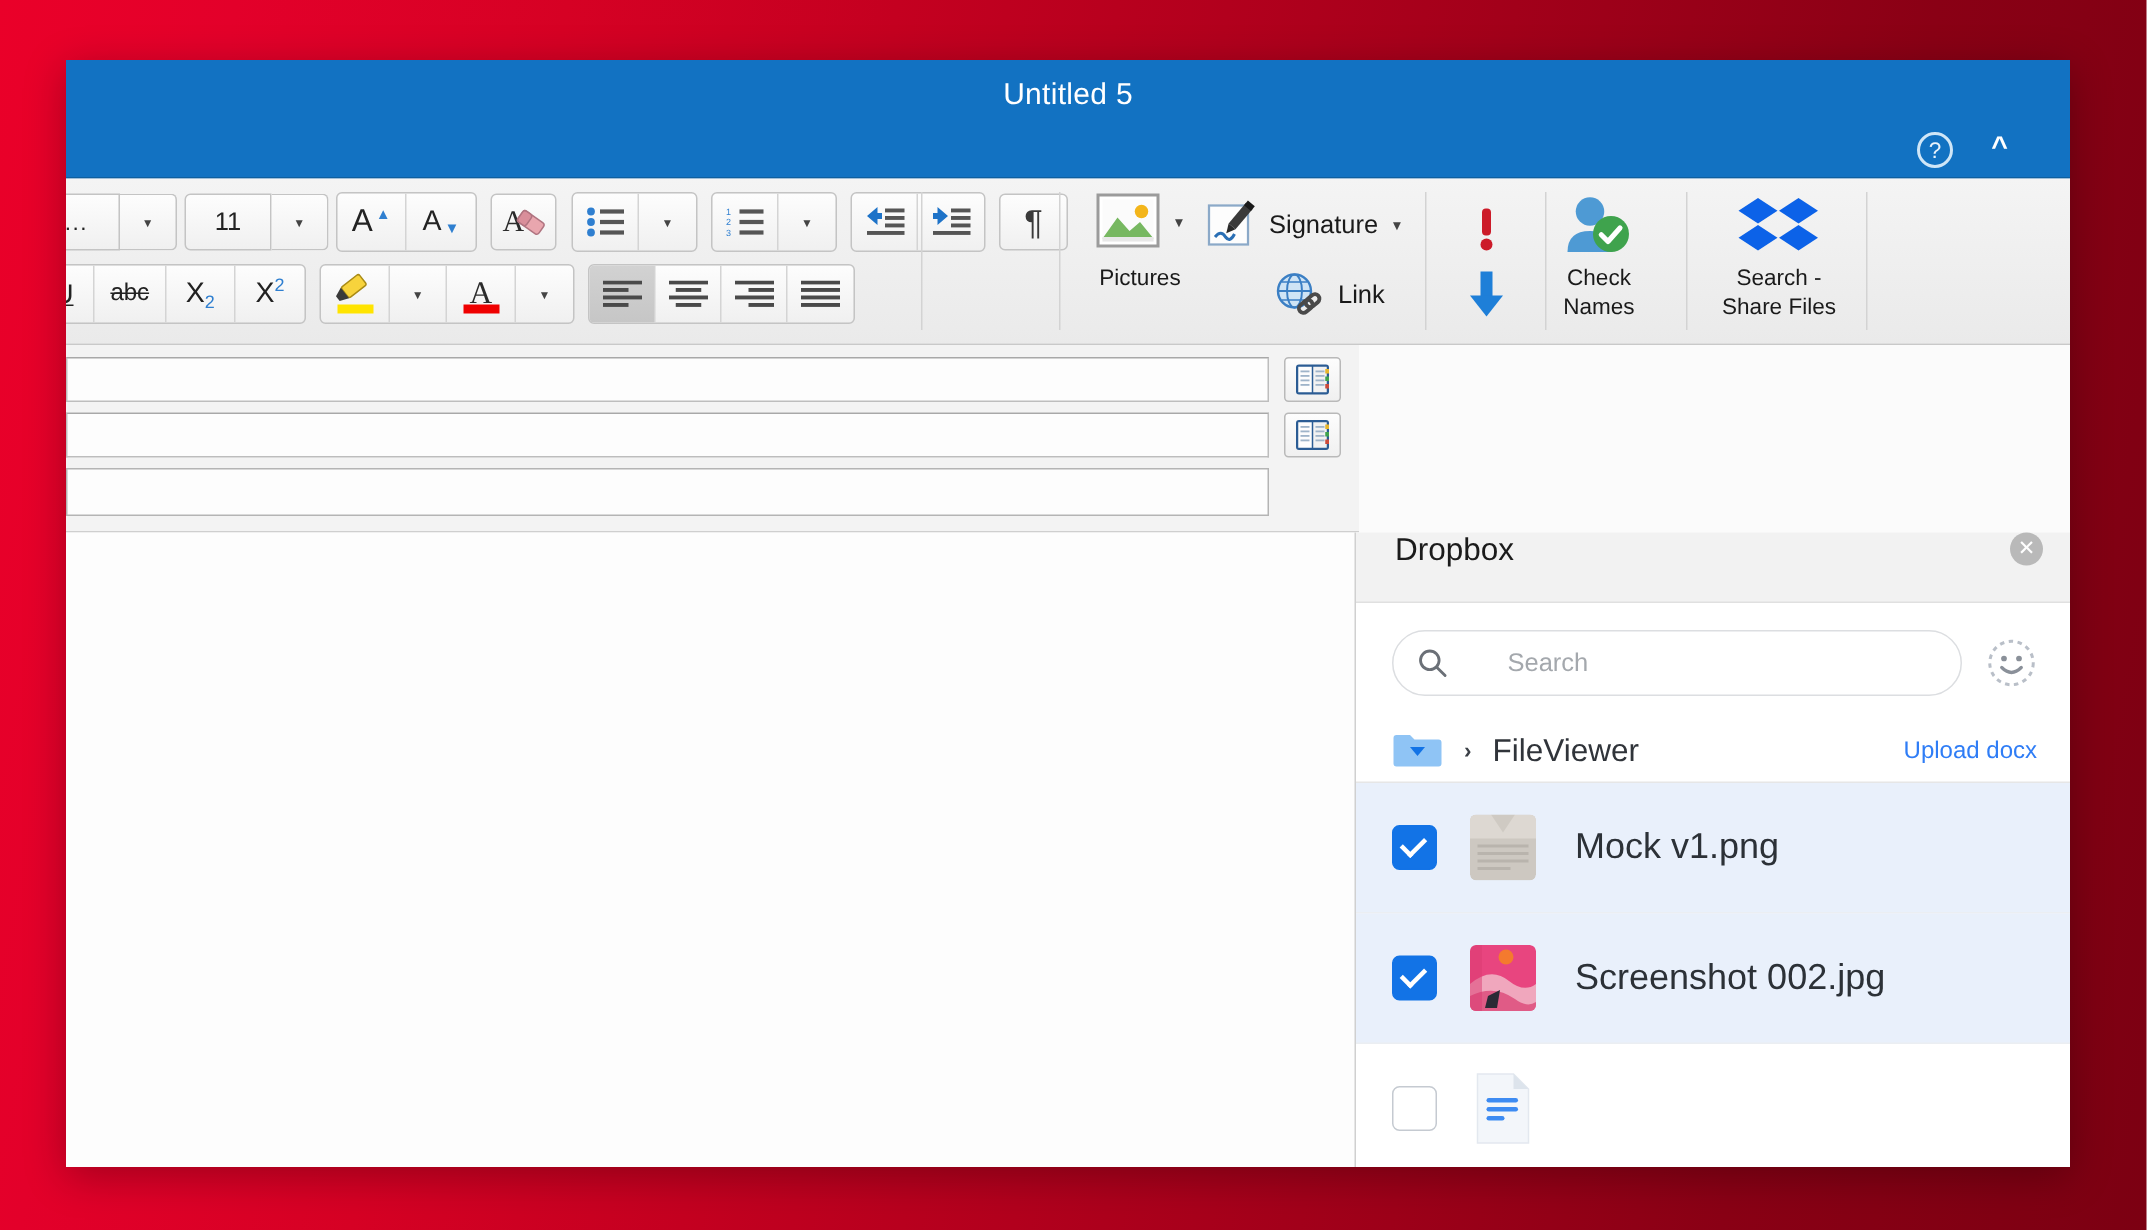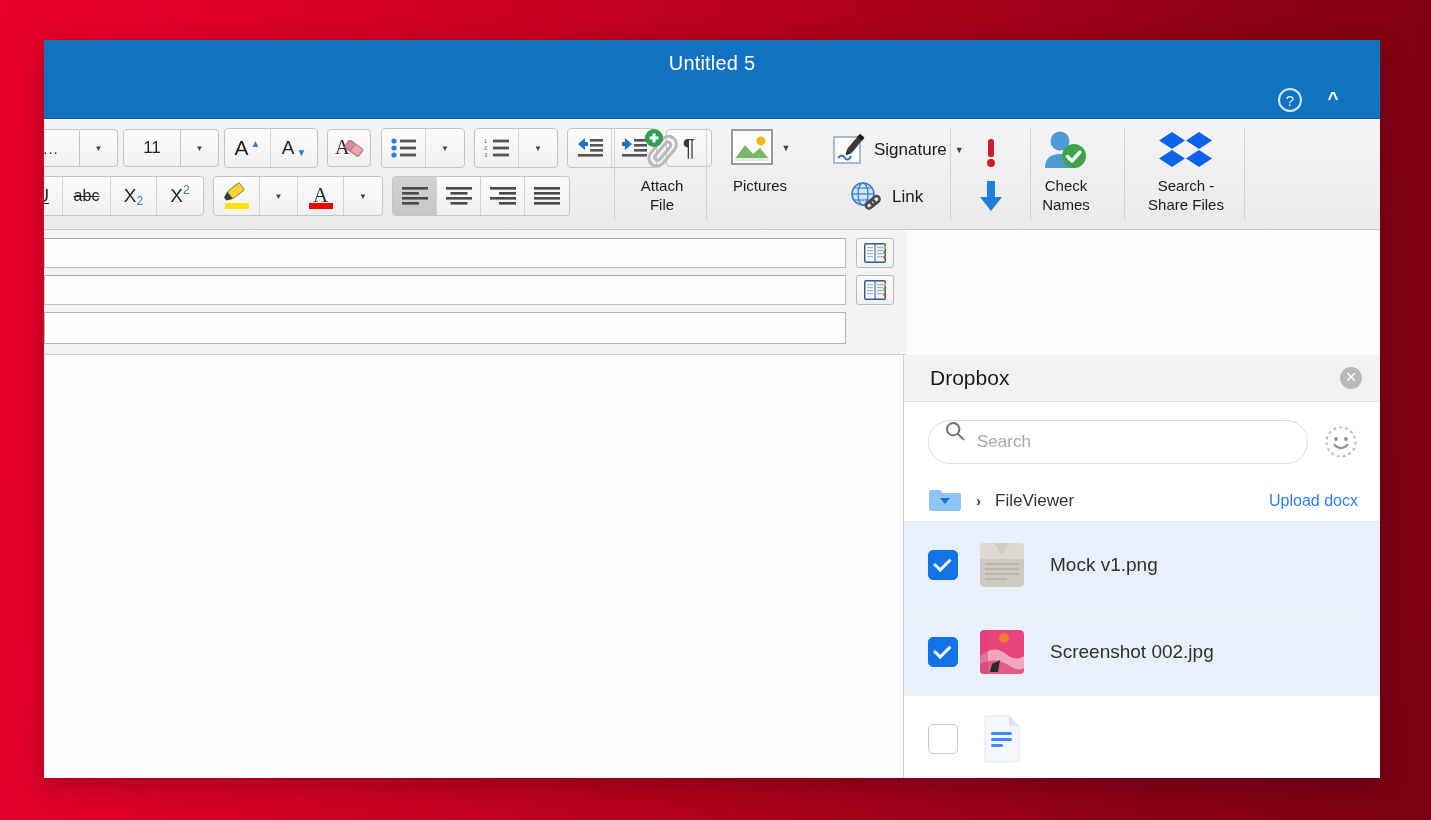--- a/index.html
+++ b/index.html
@@ -105,65 +105,65 @@
   
   #lower { display: flex; height: 456px; }
   #compose {
     flex: 1; background: #fdfdfd; border-right: 1px solid #d0d0d0;
   }
 
   
   #panel { width: 476px; background: #fff; display: flex; flex-direction: column; }
   #panel-head {
     height: 47px; background: #f2f2f2; border-bottom: 1px solid #e0e0e0;
-    display: flex; align-items: center; padding: 0 18px 0 26px;
+    display: flex; align-items: flex-start; padding: 0 18px 0 26px;
   }
   #panel-title { flex: 1; font-size: 21px; color: #1b1b1b; }
   #panel-close {
     width: 22px; height: 22px; border-radius: 50%; background: #b9b9b9;
     color: #fff; font-size: 14px; line-height: 21px; text-align: center;
   }
   #searchbar { display: flex; align-items: center; padding: 18px 22px 16px 24px; }
   #searchbox {
     flex: 1; height: 44px; border: 1px solid #dcdee1; border-radius: 22px;
-    display: flex; padding: 0 16px;
+    display: flex; align-items: center; padding: 0 16px; gap: 28px;
   }
   #search-input {
     flex: 1; border: none; outline: none; font-size: 17px; color: #2b2b2b;
     background: transparent; margin-left: 12px; font-family: "Liberation Sans", sans-serif;
   }
   #search-input::placeholder { color: #a4a8ad; }
   #smiley { width: 34px; height: 34px; margin-left: 16px; }
 
   #breadcrumb {
     display: flex; align-items: center; height: 42px;
     padding: 0 22px 0 24px; border-bottom: 1px solid #e6e6e6;
   }
-  #bc-name { font-size: 17px; color: #30343a; margin-left: 14px; flex: 1; }
+  #bc-name { font-size: 21px; color: #30343a; margin-left: 14px; flex: 1; }
   #bc-chevron { font-size: 15px; color: #3b4047; font-weight: bold; margin-left: 14px; }
   #upload-link { font-size: 16px; color: #2f7df6; }
 
   .filerow {
     height: 87px; display: flex; align-items: center;
     padding: 0 24px; border-bottom: 1px solid #ebeef2; background: #fff;
   }
   .filerow.sel { background: #e9f0fb; }
   .cbox {
     width: 30px; height: 30px; border-radius: 5px;
     border: 1px solid #c5cad1; background: #fff; flex: none;
     display: flex; align-items: center; justify-content: center;
   }
   .cbox.on { background: #1273e6; border-color: #1273e6; }
   .cbox.on::after {
     content: ""; width: 13px; height: 7px;
     border-left: 3px solid #fff; border-bottom: 3px solid #fff;
     transform: rotate(-45deg) translate(1px,-2px);
   }
   .thumb { width: 44px; height: 44px; margin-left: 22px; border-radius: 4px; flex: none; overflow: hidden; }
-  .fname { margin-left: 26px; font-size: 19px; color: #2c3137; }
+  .fname { margin-left: 26px; font-size: 24px; color: #2c3137; }
 
   
   .docicon { width: 40px; height: 48px; margin-left: 24px; flex: none; }
 </style>
 </head>
 <body>
 
 <div id="window">
 
   <div id="titlebar">
@@ -351,49 +351,36 @@
       </div>
     </div>
 
     <div class="vsep" style="left:570px;"></div>
     <div class="vsep" style="left:662px;"></div>
     <div class="vsep" style="left:906px;"></div>
     <div class="vsep" style="left:986px;"></div>
     <div class="vsep" style="left:1080px;"></div>
     <div class="vsep" style="left:1200px;"></div>
 
-    <div class="bigbtn" style="left:572px;">
-      <svg width="44" height="44" viewBox="0 0 44 44">
-        <g transform="rotate(40 22 24)">
-          <rect x="14" y="6" width="16" height="34" rx="8" fill="none" stroke="#b9b9b9" stroke-width="3"></rect>
-          <rect x="19" y="12" width="6" height="22" rx="3" fill="none" stroke="#b9b9b9" stroke-width="3"></rect>
-        </g>
-        <circle cx="14" cy="10" r="9" fill="#2f9e4f"></circle>
-        <rect x="9.5" y="8.5" width="9" height="3" fill="#fff"></rect>
-        <rect x="12.5" y="5.5" width="3" height="9" fill="#fff"></rect>
-      </svg>
-      <div class="lbl">Attach</div>
-      <div>File</div>
-    </div>
 
     <div class="bigbtn" style="left:664px;width:104px;">
       <div style="display:flex;align-items:center;">
         <svg width="46" height="40" viewBox="0 0 46 40">
           <rect x="2" y="2" width="40" height="34" fill="#fff" stroke="#9b9b9b" stroke-width="2"></rect>
           <rect x="5" y="5" width="34" height="28" fill="#fbfbfb"></rect>
           <circle cx="31" cy="13" r="4.5" fill="#f3b51a"></circle>
           <polygon points="5,31 15,17 23,26 30,20 39,31" fill="#77b861"></polygon>
           <rect x="5" y="30" width="34" height="3" fill="#e8e8e8"></rect>
         </svg>
         <span class="caret" style="margin-left:6px;font-size:9px;">▼</span>
       </div>
       <div class="lbl" style="margin-top:8px;">Pictures</div>
     </div>
 
-    <div style="position:absolute;left:788px;top:14px;display:flex;align-items:center;">
+    <div style="position:absolute;left:760px;top:14px;display:flex;align-items:center;">
       <svg width="36" height="34" viewBox="0 0 36 34">
         <rect x="2" y="4" width="26" height="26" fill="#fdfdfd" stroke="#8ba9c8" stroke-width="1.5"></rect>
         <path d="M6 25 q4 -5 7 0 q3 4 6 -2" fill="none" stroke="#2a6fb5" stroke-width="2"></path>
         <g transform="rotate(40 22 14)">
           <rect x="18" y="2" width="6" height="18" fill="#3a3a3a"></rect>
           <polygon points="18,20 24,20 21,26" fill="#2a2a2a"></polygon>
           <rect x="18" y="0" width="6" height="4" fill="#1a1a1a"></rect>
         </g>
       </svg>
       <span style="font-size:17px;color:#1a1a1a;margin-left:6px;">Signature</span>

